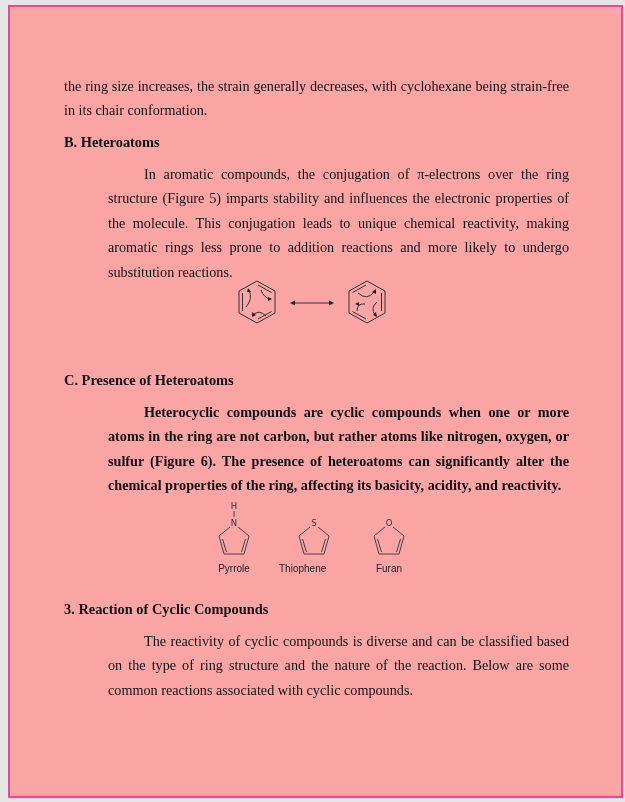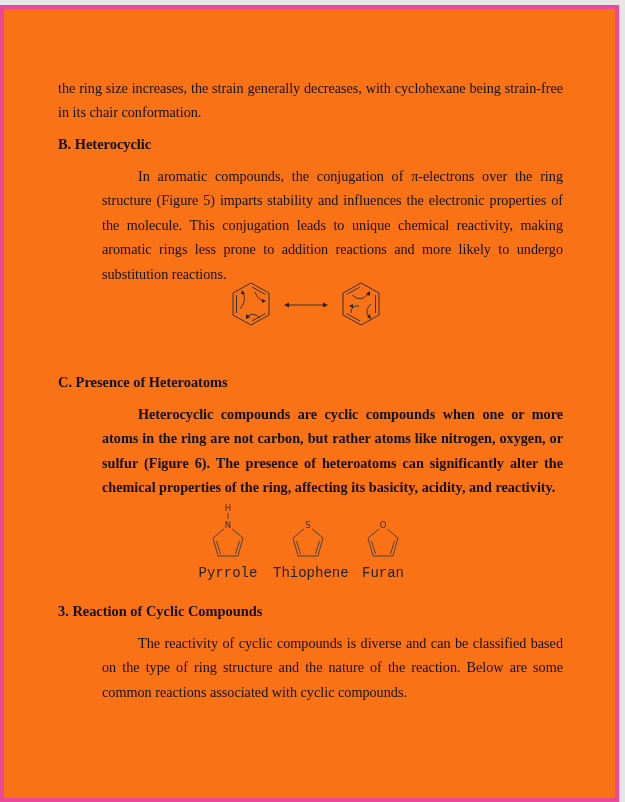--- a/index.html
+++ b/index.html
@@ -5,26 +5,26 @@
     html, body {
       margin: 0;
       padding: 0;
       width: 625px;
       height: 802px;
       background: #e6e6e6;
       overflow: hidden;
     }
     .page {
       position: absolute;
-      left: 0;
+      left: 8px;
       top: 5px;
       width: 611px;
       height: 789px;
-      background: #f97316;
-      border: 4px solid #ec4899;
+      background: #fca5a5;
+      border: 2px solid #ec4899;
       box-shadow: 1px 1px 0 #d6d6d6;
     }
     .content {
       position: absolute;
       left: 54px;
       top: 0;
       width: 505px;
       font-family: "Liberation Serif", "DejaVu Serif", serif;
       color: #111;
       font-size: 14.2px;
@@ -50,40 +50,40 @@
     }
     .caption {
       font-style: italic;
       font-weight: bold;
       font-size: 9.6px;
       font-family: "DejaVu Serif", "Liberation Serif", serif;
       letter-spacing: -0.35px;
       color: #111;
     }
     .mol-label {
-      font-family: Liberation Mono, monospace;
-      font-size: 14px;
+      font-family: Liberation Sans, sans-serif;
+      font-size: 10px;
       color: #222;
     }
     svg text {
       font-family: "DejaVu Sans", "Liberation Sans", sans-serif;
     }
   </style>
 </head>
 <body>
 
 <div class="page">
   <div class="content">
 
     <div class="abs" style="top: 67px;">
       <p>the ring size increases, the strain generally decreases, with cyclohexane being strain-free in its chair conformation.</p>
     </div>
 
     <div class="abs" style="top: 123px;">
-      <h2>B. Heterocyclic</h2>
+      <h2>B. Heteroatoms</h2>
     </div>
     <div class="abs" style="top: 155px;">
       <p class="indent">In aromatic compounds, the conjugation of π-electrons over the ring structure (Figure 5) imparts stability and influences the electronic properties of the molecule. This conjugation leads to unique chemical reactivity, making aromatic rings less prone to addition reactions and more likely to undergo substitution reactions.</p>
     </div>
 
     <div class="figure" style="top: 270px;">
       <svg width="160" height="56" viewBox="0 0 160 56">
 
         <g stroke="#333" stroke-width="1" fill="none">
           <polygon points="20,4 38,14 38,36 20,46 2,36 2,14"></polygon>

